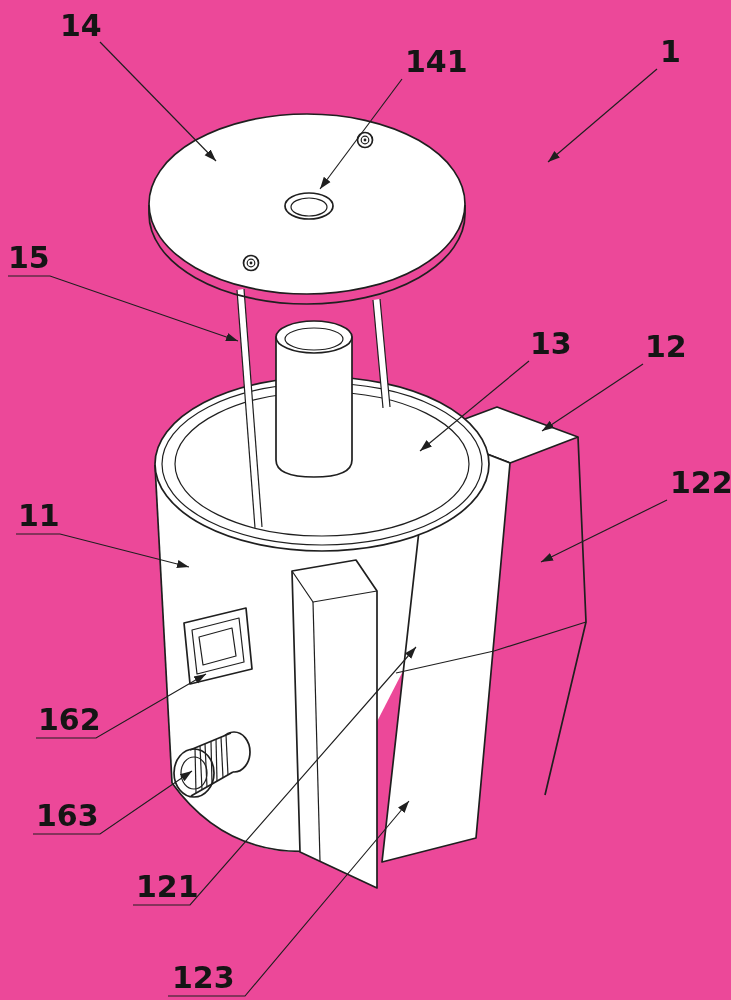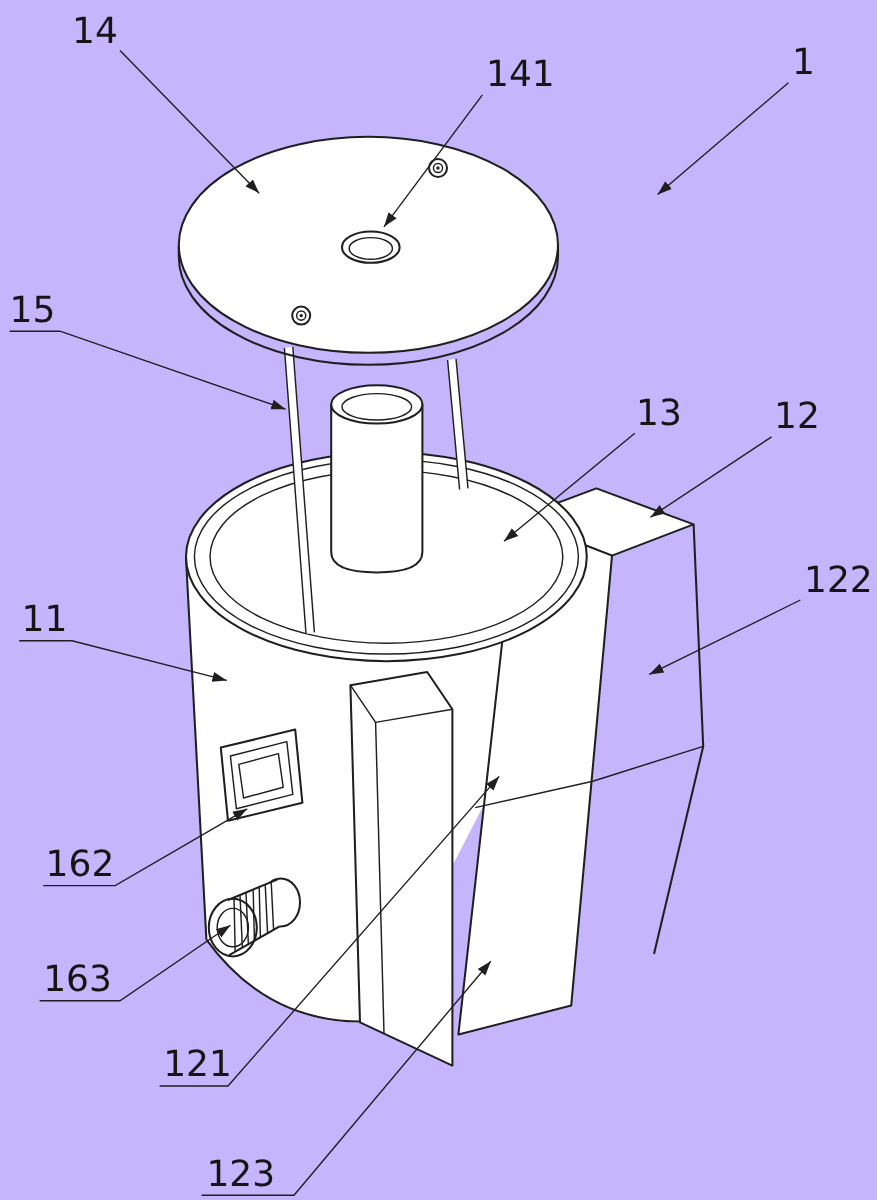--- a/index.html
+++ b/index.html
@@ -1,16 +1,16 @@
 <!DOCTYPE html>
 <html><head>
 <meta charset="utf-8">
 <style>
   html,body { margin:0; padding:0; background:#ffffff; }
-  .stage { position:relative; width:731px; height:1000px; background:#c4b5fd; overflow:hidden; }
+  .stage { position:relative; width:731px; height:1000px; background:#ec4899; overflow:hidden;font-weight:bold; }
   svg { display:block; }
   .ln     { fill:none;    stroke:#1f1f1f; stroke-width:1.7; stroke-linejoin:round; }
   .fillw  { fill:#ffffff; stroke:#1f1f1f; stroke-width:1.7; stroke-linejoin:round; }
   .fillo  { fill:#ffffff; stroke:none; }
   .thin   { fill:none;    stroke:#1f1f1f; stroke-width:1.2; stroke-linejoin:round; }
   .leader { fill:none;    stroke:#1f1f1f; stroke-width:1.15; }
   .lbl    { font-family:"DejaVu Sans", sans-serif; font-size:30px; fill:#151515; }
 </style>
 </head>
 <body>

